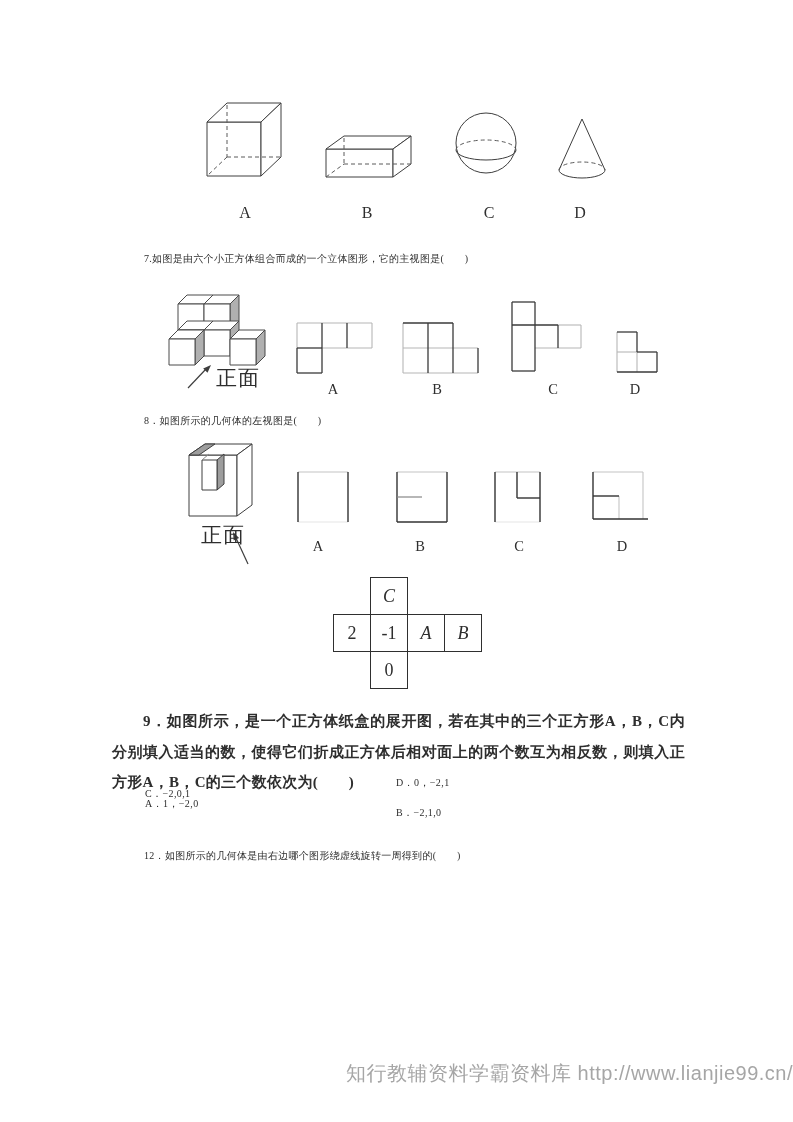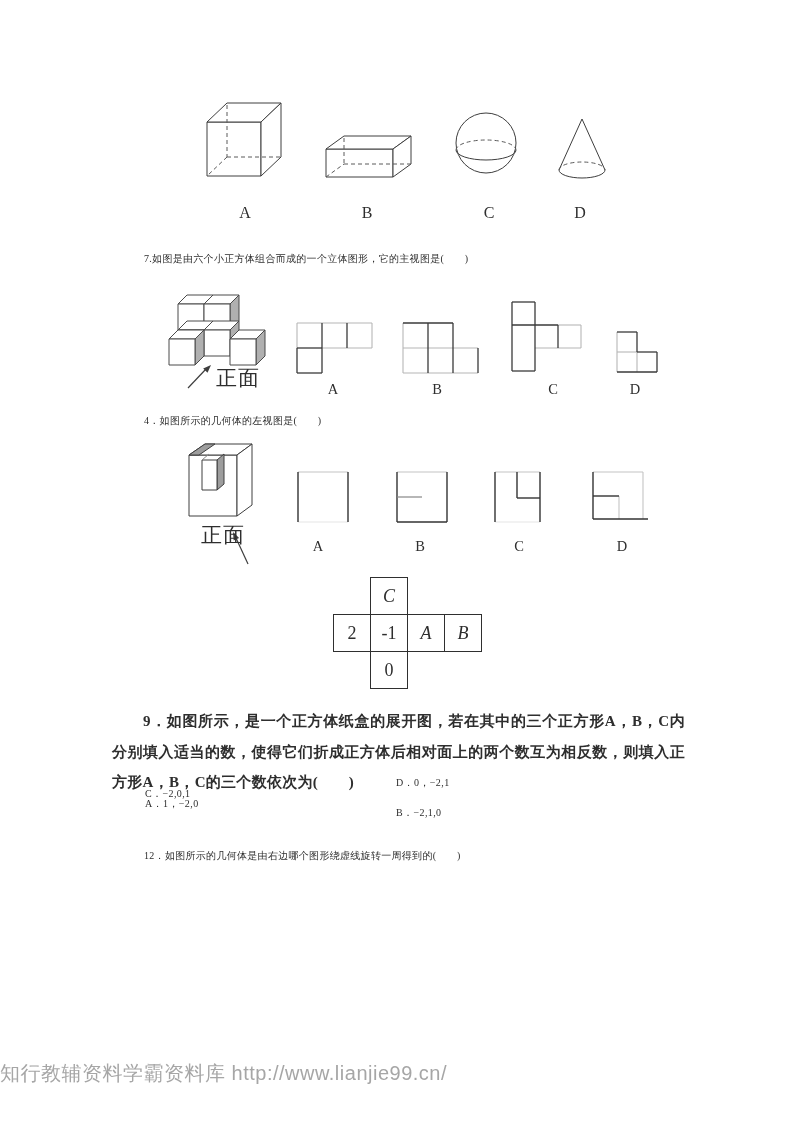--- a/index.html
+++ b/index.html
@@ -12,21 +12,21 @@
   .shape-label{position:absolute;transform:translateX(-50%);font-size:16px;}
   .opt-label{position:absolute;transform:translateX(-50%);font-size:14.5px;}
   .front-label{position:absolute;font-size:21px;letter-spacing:1px;}
   .net-table{position:absolute;left:333px;top:577px;border-collapse:collapse;}
   .net-table td{width:36px;height:36px;padding:0;text-align:center;vertical-align:middle;font-size:18px;}
   .net-table td.cell{border:1.6px solid #2f2f2f;}
   .net-table td.it{font-style:italic;}
   .para{position:absolute;left:112px;top:706px;width:573px;font-size:15px;line-height:30.5px;
         text-align:justify;text-indent:31px;letter-spacing:.3px;font-weight:bold;}
   .q9opt{position:absolute;font-size:10px;white-space:nowrap;letter-spacing:.4px;text-align:right;}
-  .footer{position:absolute;left:0;right:0;top:1060px;text-align:left;
+  .footer{position:absolute;left:0;right:0;top:1060px;text-align:right;
           font-family:"Liberation Sans","DejaVu Sans",sans-serif;font-size:20px;color:#a6a6a6;letter-spacing:.5px;}
   svg{position:absolute;overflow:visible;}
 </style>
 </head>
 <body>
 
 <svg class="abs" style="left:203px;top:100px" width="84" height="80" viewBox="0 0 84 80">
   <g fill="#ffffff" stroke="#3e3e3e" stroke-width="1">
     <path d="M4,22 H58 V76 H4 Z"></path>
     <path d="M4,22 L24,3 H78 L58,22 Z"></path>
@@ -161,21 +161,21 @@
       <line x1="21" y1="21" x2="41" y2="21"></line>
       <line x1="41" y1="21" x2="41" y2="41"></line>
       <line x1="1" y1="41" x2="41" y2="41"></line>
     </g>
 </svg>
 <span class="opt-label" style="left:333px;top:381px">A</span>
 <span class="opt-label" style="left:437px;top:381px">B</span>
 <span class="opt-label" style="left:553px;top:381px">C</span>
 <span class="opt-label" style="left:635px;top:381px">D</span>
 
-<div class="qtext" style="left:144px;top:414px">4．如图所示的几何体的左视图是(　　)</div>
+<div class="qtext" style="left:144px;top:414px">8．如图所示的几何体的左视图是(　　)</div>
 
 <svg class="abs" style="left:178px;top:438px" width="120" height="135" viewBox="0 0 120 135">
   <g stroke="#3e3e3e" stroke-width="1">
     <path d="M11,17 H59 V78 H11 Z" fill="#ffffff"></path>
     <path d="M11,17 L27,6 H74 L59,17 Z" fill="#ffffff"></path>
     <path d="M59,17 L74,6 V67 L59,78 Z" fill="#ffffff"></path>
     <path d="M11,17 L27,6 H37 L21,17 Z" fill="#9d9d9d"></path>
     <path d="M39,22 L46,16 V46 L39,52 Z" fill="#9d9d9d"></path>
     <path d="M24,22 H39 V52 H24 Z" fill="#ffffff"></path>
     <path d="M24,22 L31,16" fill="none" stroke="#8a8a8a"></path>

